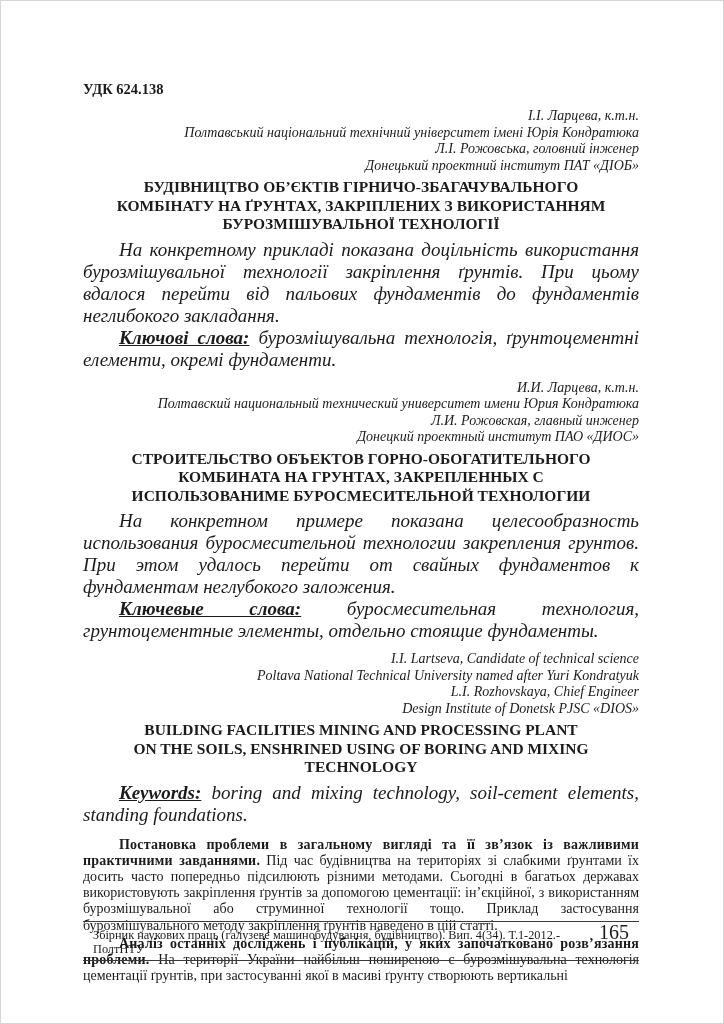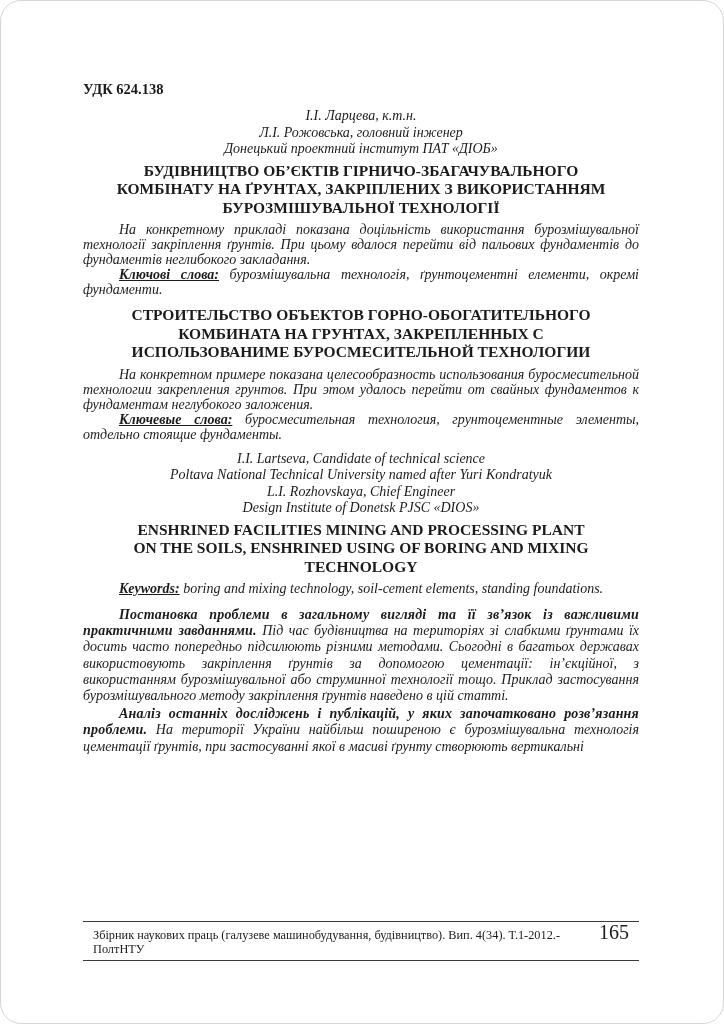--- a/index.html
+++ b/index.html
@@ -7,63 +7,63 @@
   body {
     width: 724px; height: 1024px;
     font-family: "Liberation Serif", serif;
     color: #1b1b1b;
   }
   .page {
     position: relative;
     width: 724px; height: 1024px;
     background: #ffffff;
     border: 1px solid #d6d6d6;
-    border-radius: 21px;
+    border-radius: 0;
     padding: 80px 84px 0 82px;
     overflow: hidden;
   }
   .udc {
     font-weight: bold;
     font-size: 14.5px;
     line-height: 17px;
     margin-bottom: 10px;
   }
   .authors {
     font-style: italic;
     font-size: 14px;
     line-height: 16.5px;
-    text-align: center;
+    text-align: right;
     margin-bottom: 4px;
   }
   .title {
     font-weight: bold;
     font-size: 15.5px;
     line-height: 18.5px;
     text-align: center;
     margin: 4px 0 5px 0;
     font-family: Liberation Serif, serif;
   }
   .abstract, .keywords {
     font-style: italic;
-    font-size: 14px;
-    line-height: 15px;
+    font-size: 19px;
+    line-height: 22px;
     text-align: justify;
     text-indent: 36px;
   }
   .keywords b { font-style: italic; text-decoration: underline; }
   .section { margin-bottom: 9px; }
   .body-par {
     font-size: 14px;
     line-height: 16.2px;
     text-align: justify;
     text-indent: 36px;
     margin-top: 2px;
   }
   .body-par b { letter-spacing: 0.2px; }
-  .body-block { margin-top: 11px; font-style: italic; }
+  .body-block { margin-top: 11px; }
   .footer {
     position: absolute;
     left: 82px; right: 84px;
     bottom: 62px;
     border-top: 1.5px solid #3a3a3a;
     border-bottom: 1.5px solid #3a3a3a;
     display: flex;
     align-items: baseline;
     justify-content: space-between;
     padding: 3px 2px 4px 10px;
@@ -74,51 +74,58 @@
 </head>
 <body>
 
 <div class="page">
 
   <div class="udc">УДК 624.138</div>
 
   <div class="section">
     <div class="authors">
       <div>І.І. Ларцева, к.т.н.</div>
+      <div>Полтавський національний технічний університет імені Юрія Кондратюка</div>
       <div>Л.І. Рожовська, головний інженер</div>
       <div>Донецький проектний інститут ПАТ «ДІОБ»</div>
     </div>
     <div class="title">
       <div>БУДІВНИЦТВО ОБ’ЄКТІВ ГІРНИЧО-ЗБАГАЧУВАЛЬНОГО</div>
       <div>КОМБІНАТУ НА ҐРУНТАХ, ЗАКРІПЛЕНИХ З ВИКОРИСТАННЯМ</div>
       <div>БУРОЗМІШУВАЛЬНОЇ ТЕХНОЛОГІЇ</div>
     </div>
     <p class="abstract">На конкретному прикладі показана доцільність використання бурозмішувальної технології закріплення ґрунтів. При цьому вдалося перейти від пальових фундаментів до фундаментів неглибокого закладання.</p>
     <p class="keywords"><b>Ключові слова:</b> <span>бурозмішувальна технологія, ґрунтоцементні елементи, окремі фундаменти.</span></p>
   </div>
 
   <div class="section">
+    <div class="authors">
+      <div>И.И. Ларцева, к.т.н.</div>
+      <div>Полтавский национальный технический университет имени Юрия Кондратюка</div>
+      <div>Л.И. Рожовская, главный инженер</div>
+      <div>Донецкий проектный институт ПАО «ДИОС»</div>
+    </div>
     <div class="title">
       <div>СТРОИТЕЛЬСТВО ОБЪЕКТОВ ГОРНО-ОБОГАТИТЕЛЬНОГО</div>
       <div>КОМБИНАТА НА ГРУНТАХ, ЗАКРЕПЛЕННЫХ С</div>
       <div>ИСПОЛЬЗОВАНИМЕ БУРОСМЕСИТЕЛЬНОЙ ТЕХНОЛОГИИ</div>
     </div>
     <p class="abstract">На конкретном примере показана целесообразность использования буросмесительной технологии закрепления грунтов. При этом удалось перейти от свайных фундаментов к фундаментам неглубокого заложения.</p>
     <p class="keywords"><b>Ключевые слова:</b> <span>буросмесительная технология, грунтоцементные элементы, отдельно стоящие фундаменты.</span></p>
   </div>
 
   <div class="section">
     <div class="authors">
       <div>I.I. Lartseva, Candidate of technical science</div>
       <div>Poltava National Technical University named after Yuri Kondratyuk</div>
       <div>L.I. Rozhovskaya, Chief Engineer</div>
       <div>Design Institute of Donetsk PJSC «DIOS»</div>
     </div>
     <div class="title">
-      <div>ENSHRINED FACILITIES MINING AND PROCESSING PLANT</div>
+      <div>BUILDING FACILITIES MINING AND PROCESSING PLANT</div>
       <div>ON THE SOILS, ENSHRINED USING OF BORING AND MIXING</div>
       <div>TECHNOLOGY</div>
     </div>
     <p class="keywords"><b>Keywords:</b> <span>boring and mixing technology, soil-cement elements, standing foundations.</span></p>
   </div>
 
   <div class="body-block">
     <p class="body-par"><b>Постановка проблеми в загальному вигляді та її зв’язок із важливими практичними завданнями.</b> <span>Під час будівництва на територіях зі слабкими ґрунтами їх досить часто попередньо підсилюють різними методами. Сьогодні в багатьох державах використовують закріплення ґрунтів за допомогою цементації: ін’єкційної, з використанням бурозмішувальної або струминної технології тощо. Приклад застосування бурозмішувального методу закріплення ґрунтів наведено в цій статті.</span></p>
     <p class="body-par"><b>Аналіз останніх досліджень і публікацій, у яких започатковано розв’язання проблеми.</b> <span>На території України найбільш поширеною є бурозмішувальна технологія цементації ґрунтів, при застосуванні якої в масиві ґрунту створюють вертикальні</span></p>
   </div>

